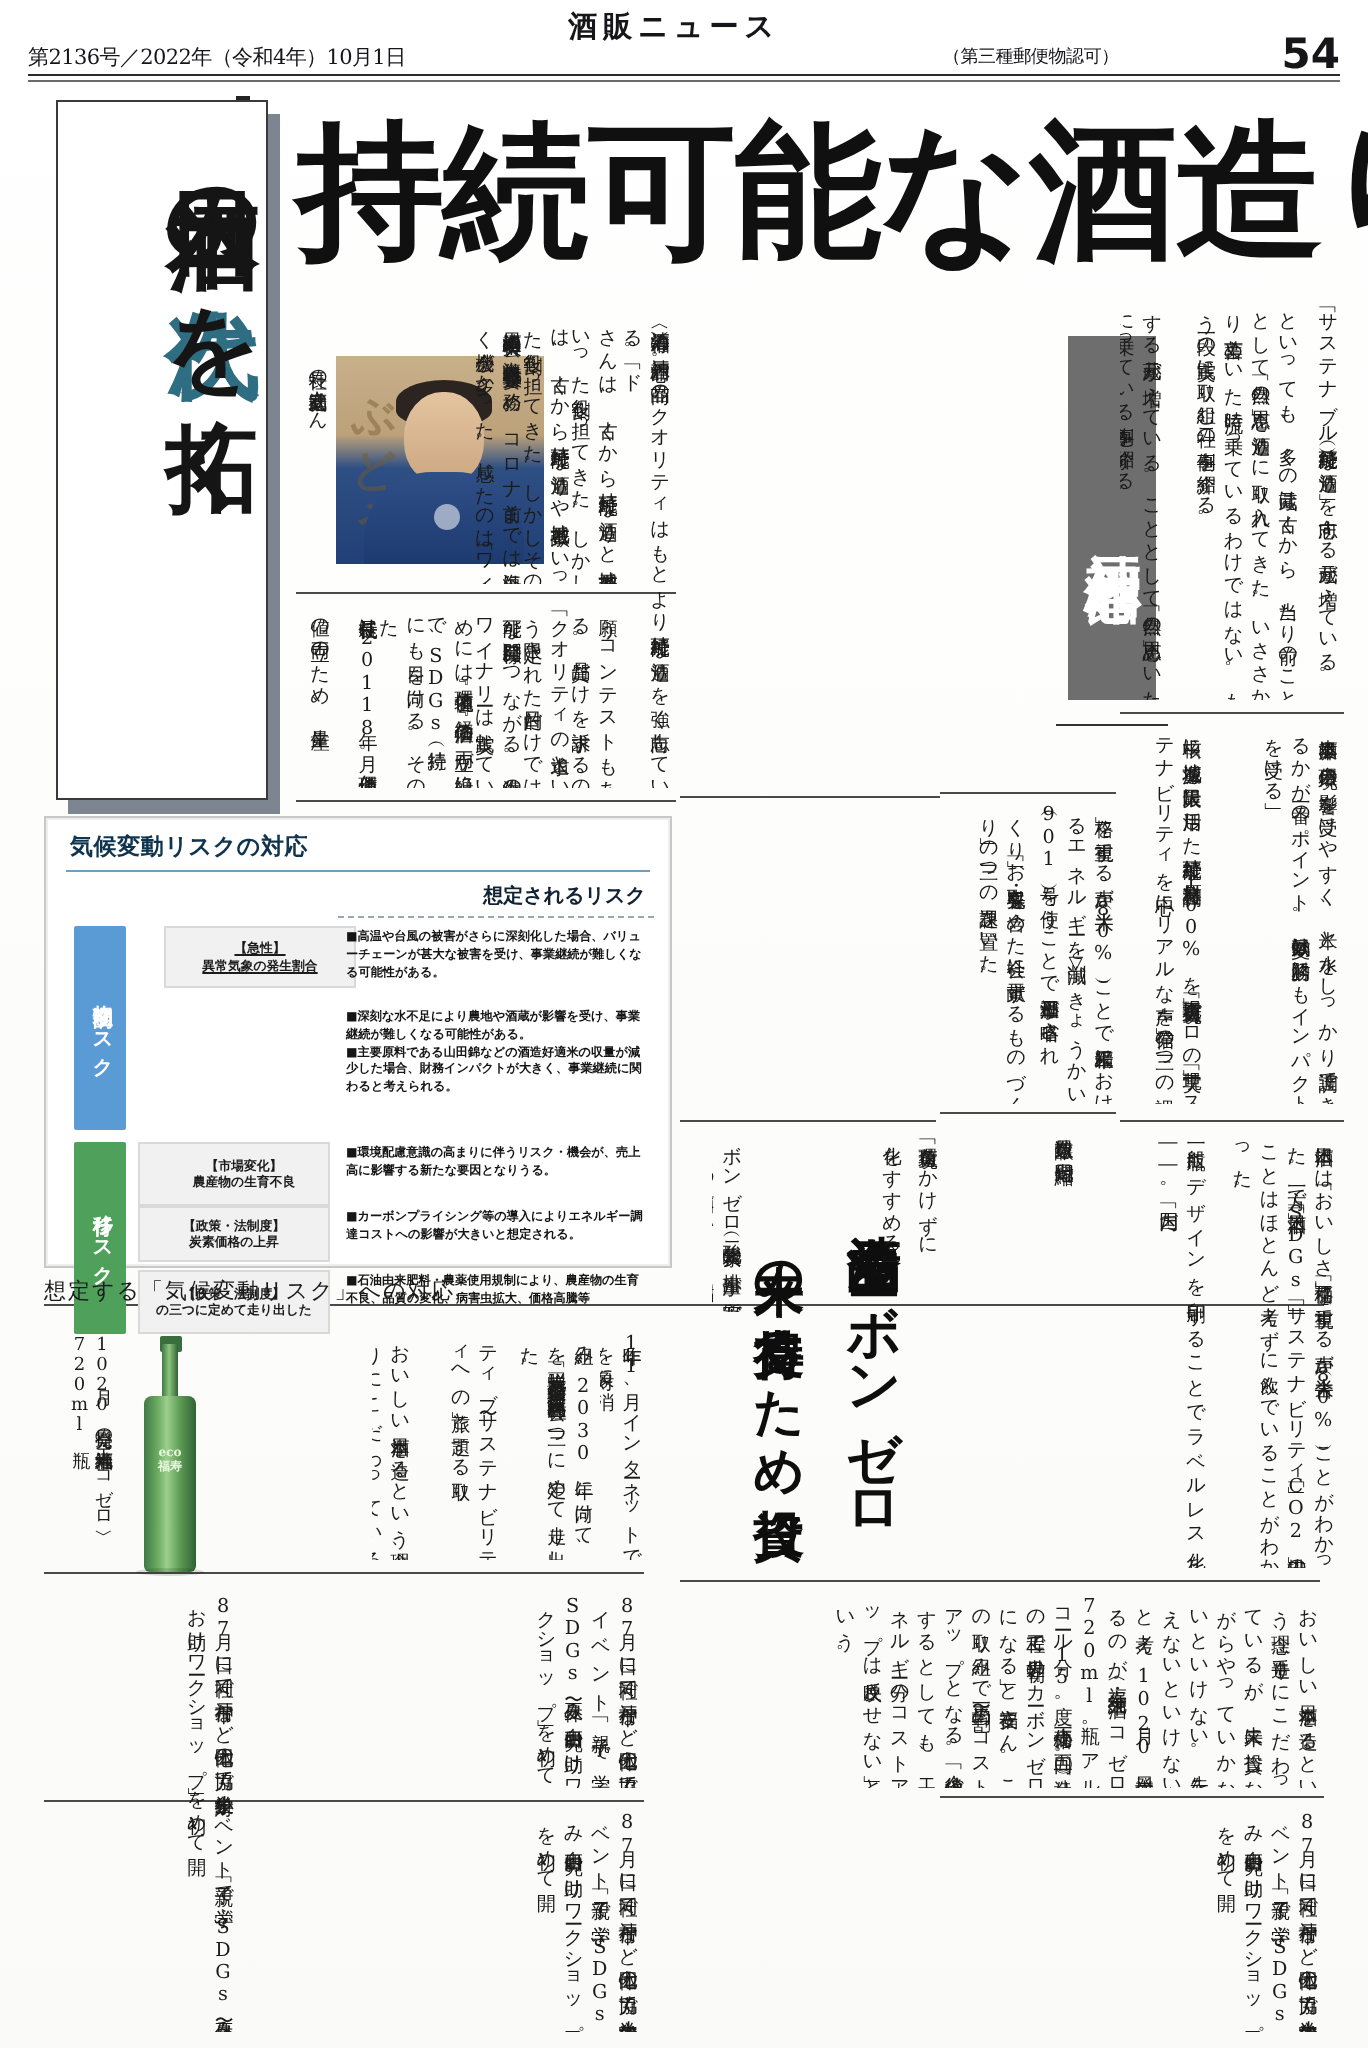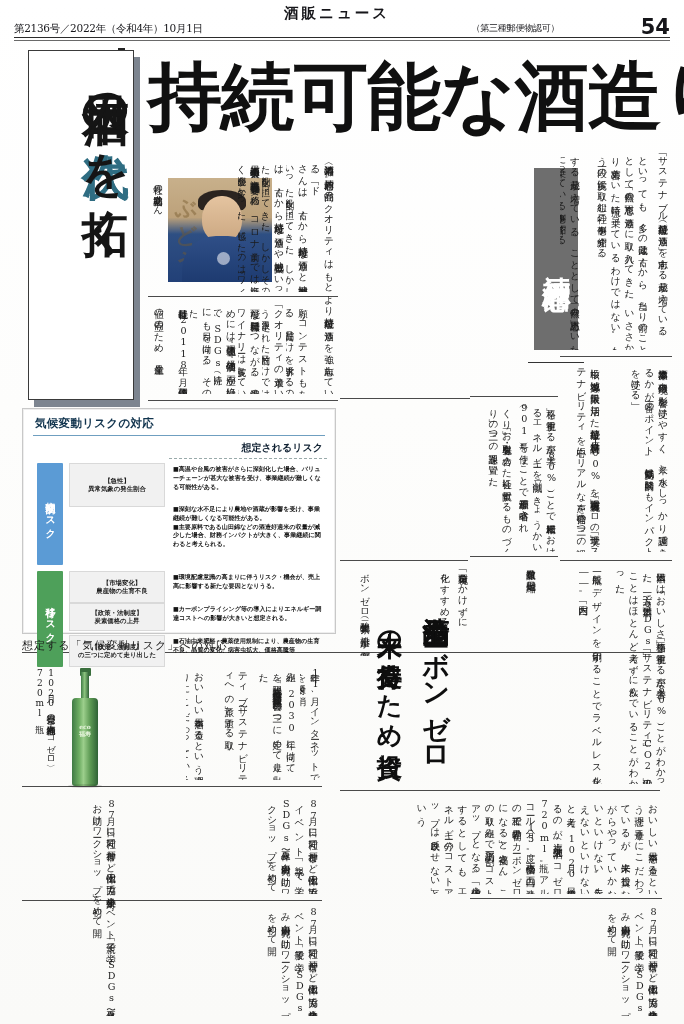--- a/index.html
+++ b/index.html
@@ -282,21 +282,21 @@
 
   <div class="info">
     <div class="info-title">気候変動リスクの対応</div>
     <div class="info-uline"></div>
     <div class="info-colhead">想定されるリスク</div>
     <div class="info-dash"></div>
 
     <div class="grp" style="left:14px;top:54px;height:102px;background:#5b9bd5;">
       <div class="vtxt">物理的リスク</div>
     </div>
-    <div class="cellbox" style="left:46px;top:54px;height:44px;">
+    <div class="cellbox" style="left:59px;top:54px;height:31px;text-decoration:underline;">
       <span>【急性】</span>
       <span>異常気象の発生割合</span>
     </div>
     <div class="desc" style="top:56px;">■高温や台風の被害がさらに深刻化した場合、バリューチェーンが甚大な被害を受け、事業継続が難しくなる可能性がある。</div>
 
     <div class="desc" style="top:96px;white-space:pre-line;">■深刻な水不足により農地や酒蔵が影響を受け、事業継続が難しくなる可能性がある。
 ■主要原料である山田錦などの酒造好適米の収量が減少した場合、財務インパクトが大きく、事業継続に関わると考えられる。</div>
 
     <div class="grp" style="left:14px;top:162px;height:96px;background:#4ea05a;">
       <div class="vtxt">移行リスク</div>

